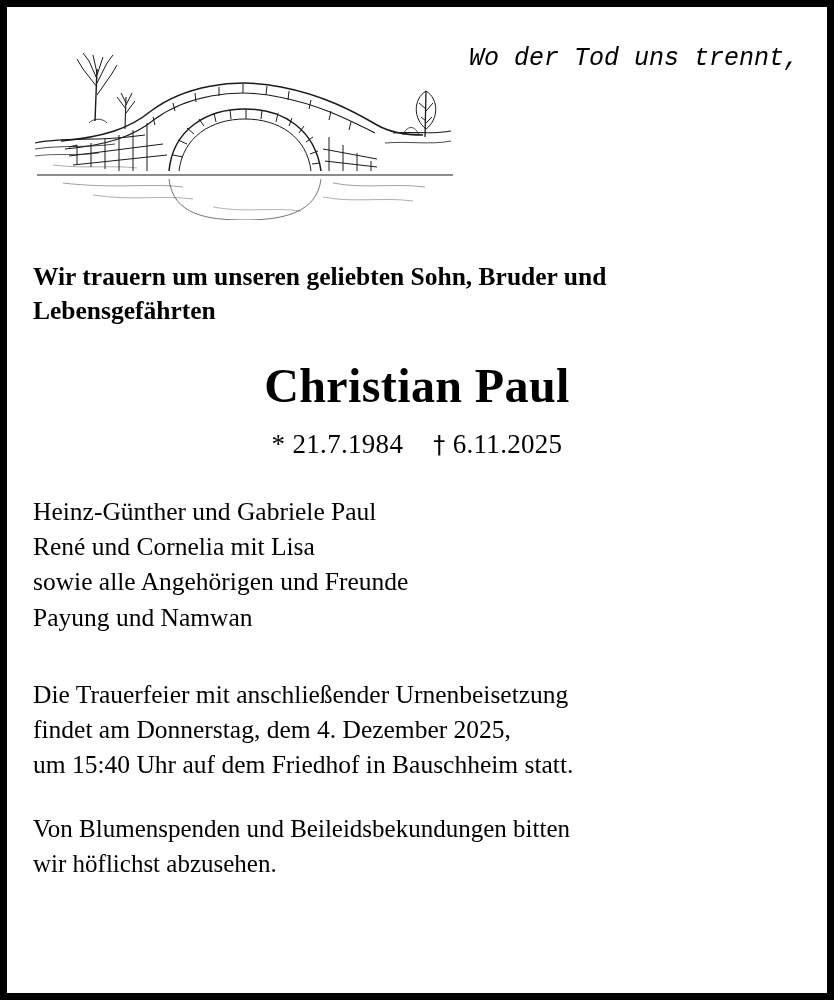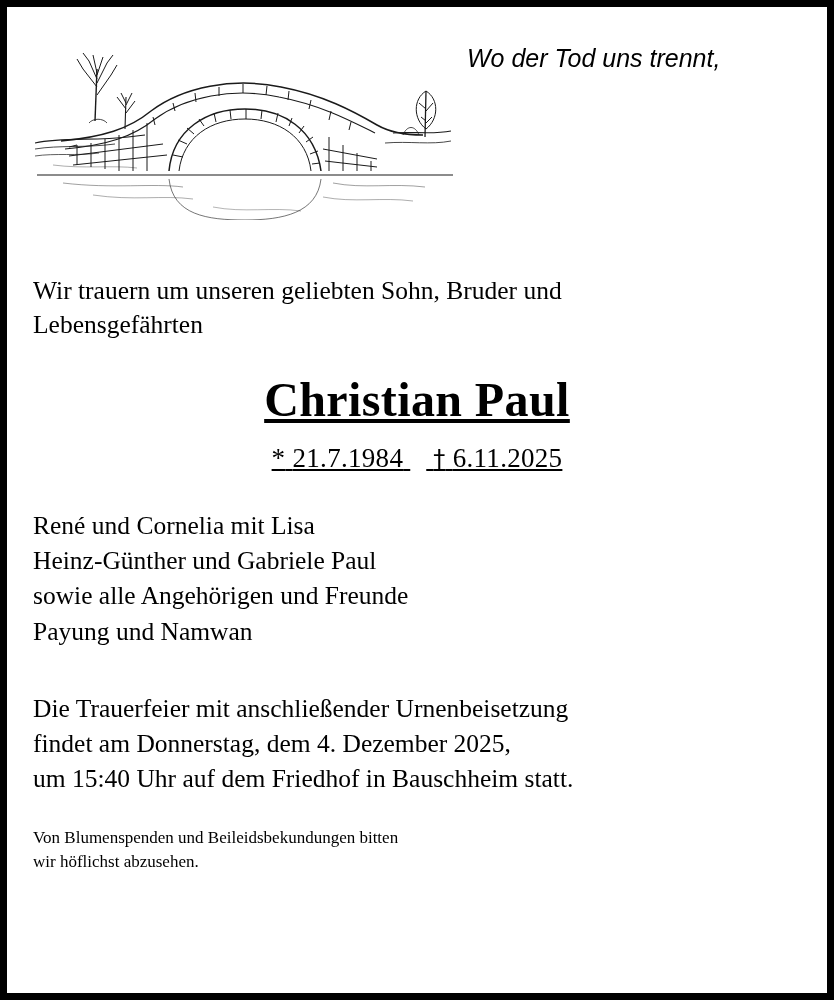--- a/index.html
+++ b/index.html
@@ -46,38 +46,39 @@
   .bridge-illustration svg {
     display: block;
   }
   .motto {
     flex: 1 1 auto;
     text-align: left;
     padding-top: 16px;
     padding-left: 14px;
   }
   .motto-line {
-    font-family: Liberation Sans, sans-serif;
+    font-family: Liberation Mono, monospace;
     font-style: italic;
     font-size: 25px;
     line-height: 1.42;
     white-space: nowrap;
+    text-align: center;
   }
   
   .intro {
-    margin-top: 44px;
+    margin-top: 30px;
     font-size: 25.5px;
     line-height: 1.34;
+    font-weight: bold;
   }
   .intro-line { white-space: nowrap; }
 
   .name-block {
     text-align: center;
     margin-top: 32px;
-    text-decoration: underline;
   }
   .deceased-name {
     font-size: 48px;
     font-weight: bold;
     letter-spacing: 0.4px;
     line-height: 1.1;
   }
   .dates {
     margin-top: 16px;
     font-size: 27px;
@@ -95,21 +96,21 @@
 
   .service {
     margin-top: 42px;
     font-size: 25.5px;
     line-height: 1.38;
   }
   .service div { white-space: nowrap; }
 
   .flowers {
     margin-top: 30px;
-    font-size: 17px;
+    font-size: 25px;
     line-height: 1.38;
   }
   .flowers div { white-space: nowrap; }
 </style>
 </head>
 <body>
 
 <div class="obituary">
   <div class="inner">
 
@@ -183,22 +184,22 @@
       <div class="dates">
         <span>*</span>
         <span>21.7.1984</span>
         <span class="sep"></span>
         <span class="dagger">†</span>
         <span>6.11.2025</span>
       </div>
     </div>
 
     <div class="mourners">
+      <div>Heinz-Günther und Gabriele Paul</div>
       <div>René und Cornelia mit Lisa</div>
-      <div>Heinz-Günther und Gabriele Paul</div>
       <div>sowie alle Angehörigen und Freunde</div>
       <div>Payung und Namwan</div>
     </div>
 
     <div class="service">
       <div>Die Trauerfeier mit anschließender Urnenbeisetzung</div>
       <div>findet am Donnerstag, dem 4. Dezember 2025,</div>
       <div>um 15:40 Uhr auf dem Friedhof in Bauschheim statt.</div>
     </div>
 

